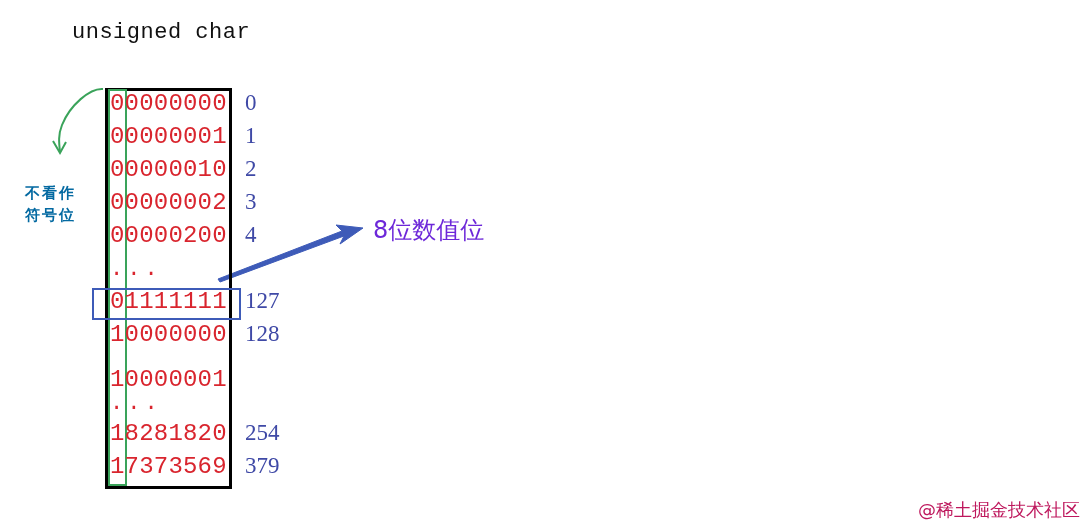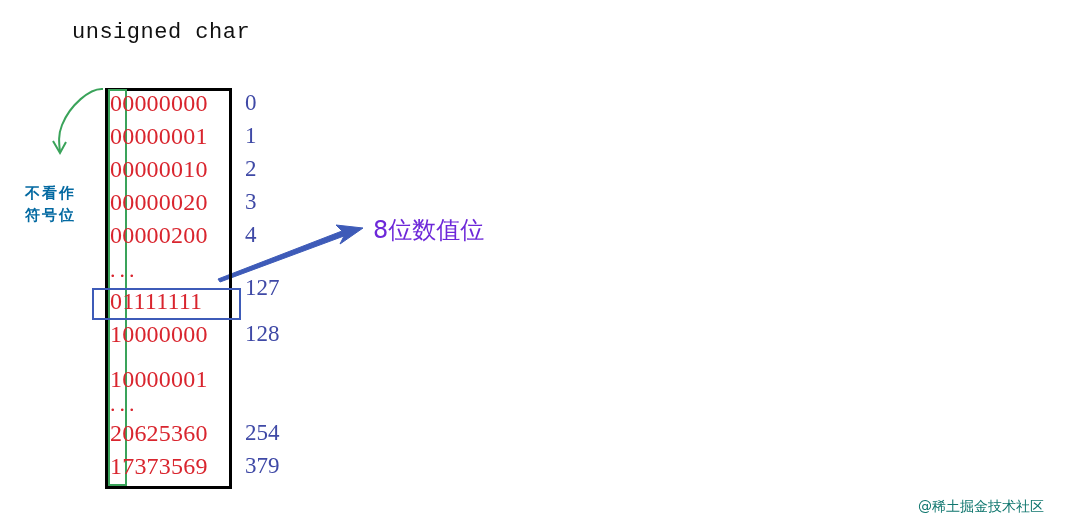--- a/index.html
+++ b/index.html
@@ -16,43 +16,43 @@
   .sign-col {
     position:absolute; left:108px; top:89px; width:15px; height:393px;
     border:2px solid #3aa35a;
   }
   .hl-box {
     position:absolute; left:92px; top:288px; width:145px; height:28px;
     border:2px solid #3e5bb8;
   }
   .row {
     position:absolute; left:110px; height:33px; line-height:33px;
-    font-family:Liberation Serif, serif;
+    font-family:Liberation Mono, monospace;
     font-size:24px; color:#d9252e; letter-spacing:0.2px;
   }
   .row.dots { font-size:22px; letter-spacing:4px; line-height:28px; }
   .val {
     position:absolute; left:245px; height:33px; line-height:33px;
     font-family:"Liberation Serif", "DejaVu Serif", serif;
     font-size:23px; color:#3f49a6;
   }
   .side-label {
     position:absolute; left:25px; top:182px; width:60px;
     font-family:"DejaVu Sans", sans-serif; font-size:15px; line-height:22px;
     color:#0369a1; font-weight:bold; letter-spacing:2px;
   }
   .arrow-label {
     position:absolute; left:373px; top:214px;
     font-family:"DejaVu Sans", sans-serif; font-size:24px;
     color:#6d28d9;
   }
   .watermark {
     position:absolute; left:918px; top:498px;
-    font-family:"DejaVu Sans", sans-serif; font-size:14px;
-    color:#0f766e;
+    font-family:"DejaVu Sans", sans-serif; font-size:18px;
+    color:#be185d;
   }
   svg.overlay { position:absolute; left:0; top:0; }
 </style>
 </head>
 <body>
 
 <div class="title">unsigned char</div>
 
 <svg class="overlay" width="1083" height="526">
 
@@ -63,38 +63,38 @@
 </svg>
 
 <div class="box"></div>
 <div class="sign-col"></div>
 <div class="hl-box"></div>
 
 <div>
   <div class="row" style="top:87px">00000000</div>
   <div class="row" style="top:120px">00000001</div>
   <div class="row" style="top:153px">00000010</div>
-  <div class="row" style="top:186px">00000020</div>
+  <div class="row" style="top:186px">00000002</div>
   <div class="row" style="top:219px">00000200</div>
   <div class="row dots" style="top:256px">...</div>
   <div class="row" style="top:285px">01111111</div>
   <div class="row" style="top:318px">10000000</div>
   <div class="row" style="top:363px">10000001</div>
   <div class="row dots" style="top:390px">...</div>
-  <div class="row" style="top:417px">20625360</div>
+  <div class="row" style="top:417px">18281820</div>
   <div class="row" style="top:450px">17373569</div>
 </div>
 
 <div>
   <div class="val" style="top:86px">0</div>
   <div class="val" style="top:119px">1</div>
   <div class="val" style="top:152px">2</div>
   <div class="val" style="top:185px">3</div>
   <div class="val" style="top:218px">4</div>
-  <div class="val" style="top:271px">127</div>
+  <div class="val" style="top:284px">127</div>
   <div class="val" style="top:317px">128</div>
   <div class="val" style="top:416px">254</div>
   <div class="val" style="top:449px">379</div>
 </div>
 
 <div class="side-label">
   <div>不看作</div>
   <div>符号位</div>
 </div>
 

